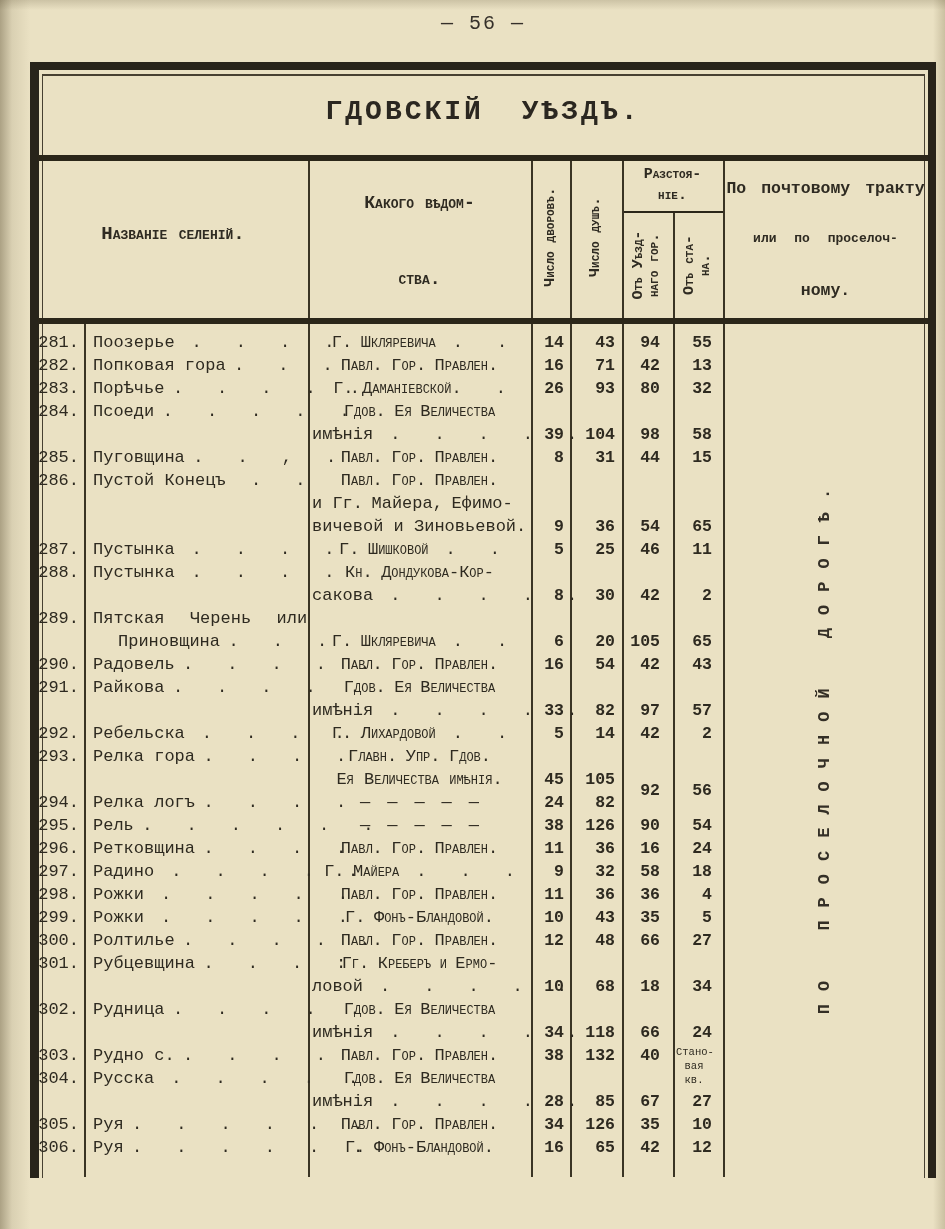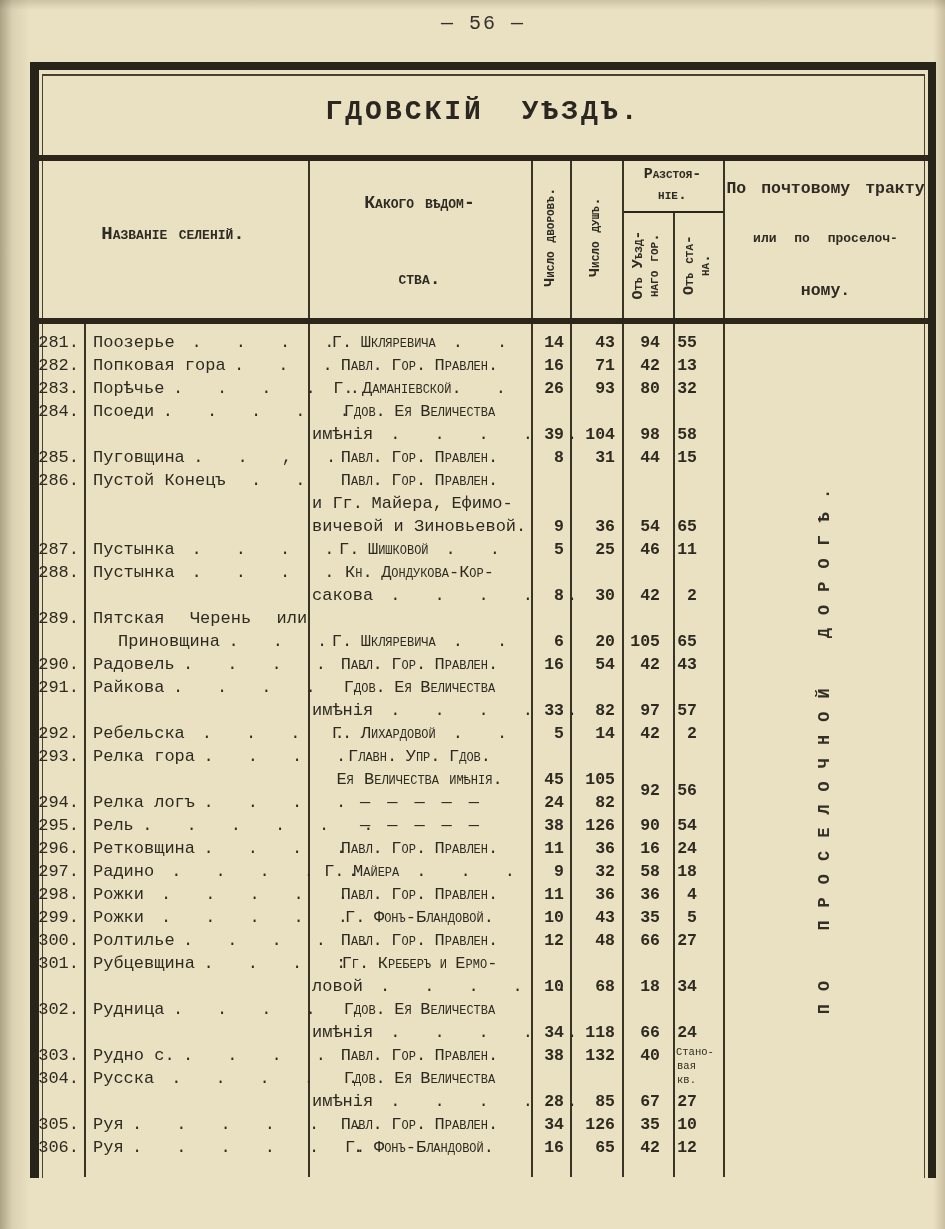--- a/index.html
+++ b/index.html
@@ -40,21 +40,21 @@
   .body{position:absolute;left:38px;top:331px;width:890px;}
   .line{display:grid;grid-template-columns:46px 224px 223px 39px 52px 51px 50px 205px;
     height:23px;line-height:23px;font-size:17px;}
   .c{overflow:visible;white-space:nowrap;}
   .num{text-align:right;padding-right:5px;box-sizing:border-box;}
   .nam{padding-left:9px;box-sizing:border-box;}
   .nam.indent{padding-left:34px;}
   .dep{text-align:center;font-variant:small-caps;}
   .dep.cont{text-align:left;font-variant:normal;padding-left:4px;box-sizing:border-box;}
   .v{text-align:right;box-sizing:border-box;font-weight:bold;font-size:16.5px;}
-  .v1{padding-right:6px;} .v2{padding-right:7px;} .v3{padding-right:13px;} .v4{padding-right:26px;}
+  .v1{padding-right:6px;} .v2{padding-right:7px;} .v3{padding-right:13px;} .v4{padding-right:11px;}
   .v.small{font-size:10.5px;line-height:14px;white-space:pre-line;text-align:center;
     padding-left:3px;padding-top:1px;font-weight:normal;}
   .v.straddle{position:relative;top:11px;}
 
   .route-note{position:absolute;left:477px;top:733px;width:700px;height:24px;
     text-align:center;transform:rotate(-90deg);transform-origin:center;
     font-size:17px;font-weight:bold;letter-spacing:13px;word-spacing:14px;color:#342f26;white-space:nowrap;}
 </style>
 </head>
 <body>

